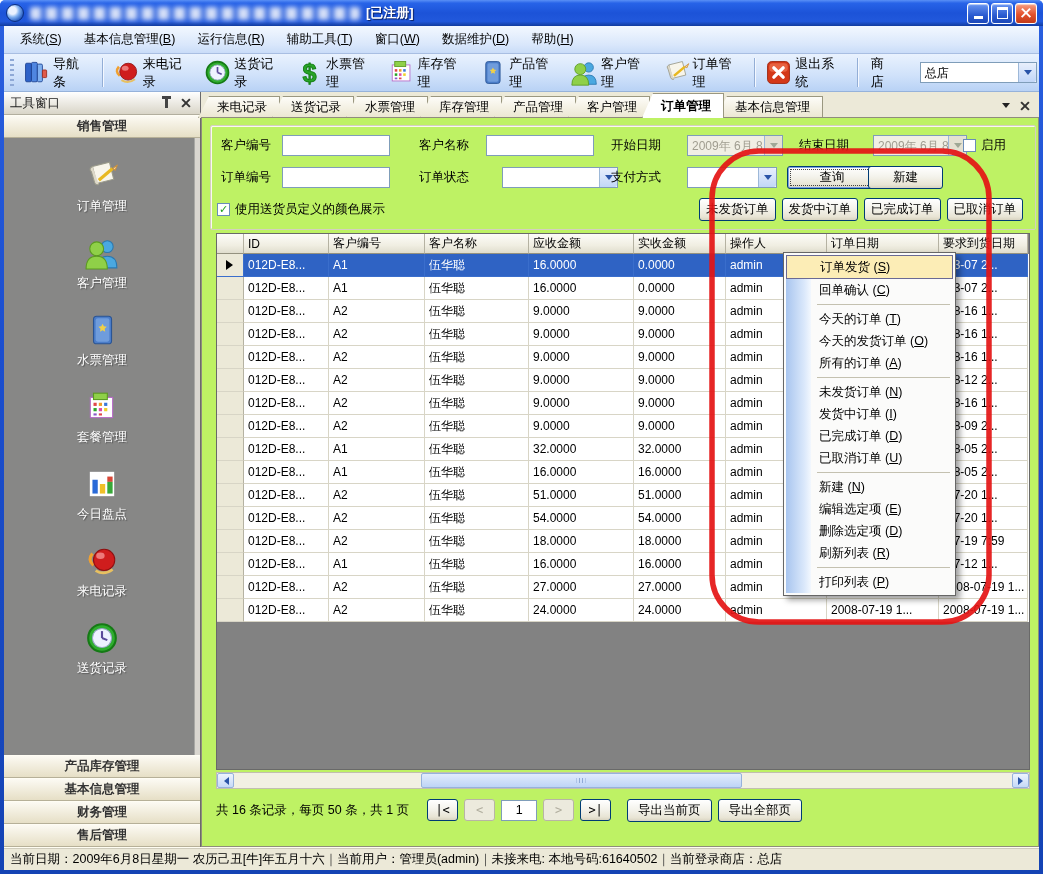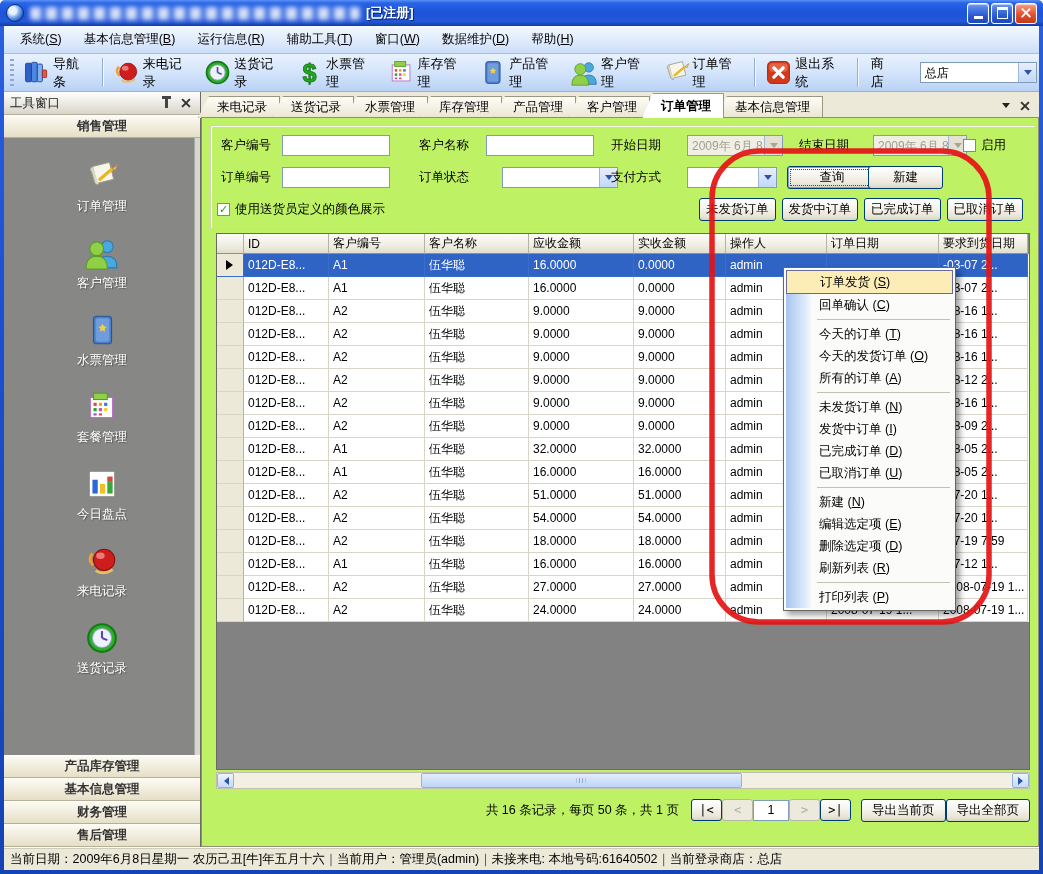--- a/index.html
+++ b/index.html
@@ -111,30 +111,30 @@
     display:flex;align-items:center;justify-content:center;cursor:pointer;box-sizing:border-box;}
   .tri-l{width:0;height:0;border:4px solid transparent;border-right:5px solid #2a54a8;margin-right:3px;}
   .tri-r{width:0;height:0;border:4px solid transparent;border-left:5px solid #2a54a8;margin-left:3px;}
   .sb-track{flex:1;position:relative;}
   .sb-thumb{position:absolute;left:24%;width:41%;top:0;bottom:0;border:1px solid #96b2dc;border-radius:2px;cursor:grab;
     background:linear-gradient(180deg,#e2ecfc,#bed4f6);}
   .sb-thumb::after{content:"";position:absolute;left:50%;top:4px;bottom:4px;width:9px;transform:translateX(-50%);
     background:repeating-linear-gradient(90deg,#8fa9d6 0 1px,transparent 1px 3px);}
   
   .pager{position:absolute;top:679px;left:14px;width:814px;height:26px;display:flex;align-items:center;
-    justify-content:flex-end;font-size:12.5px;}
+    justify-content:flex-start;gap:6px;font-size:12.5px;}
   .nav-btn{width:31px;height:22px;padding:0;font-family:"DejaVu Sans Mono",monospace;font-size:12px;}
   .page-input{width:36px;height:21px;border:1px solid #7f9db9;background:#fff;text-align:center;display:flex;
     align-items:center;justify-content:center;box-sizing:border-box;}
   
   .statusbar{height:22px;flex:0 0 22px;display:flex;align-items:center;padding:0 6px;gap:0;background:#ece9d8;
     border-top:1px solid #fffdf2;box-shadow:inset 0 1px 0 #cfccbc;white-space:nowrap;overflow:hidden;}
   .st-sep{color:#333;}
   
-  .ctxmenu{position:absolute;left:783px;top:267px;width:173px;background:#fbfbfa;border:1px solid #666;
+  .ctxmenu{position:absolute;left:783px;top:252px;width:173px;background:#fbfbfa;border:1px solid #666;
     box-shadow:4px 4px 6px rgba(0,0,0,.38);z-index:40;padding:2px;font-size:12.5px;box-sizing:border-box;}
   .ctxmenu::before{content:"";position:absolute;left:2px;top:2px;bottom:2px;width:25px;
     background:linear-gradient(90deg,#a8c5ef,#dcE9fb 75%,#f3f8fe);}
   .mi{position:relative;height:22px;display:flex;align-items:center;padding-left:33px;cursor:pointer;white-space:nowrap;}
   .mi.sel{background:#fcedb6;border:1px solid #6a6a94;height:24px;box-sizing:border-box;}
   .msep{height:7px;position:relative;}
   .msep::after{content:"";position:absolute;left:31px;right:3px;top:3px;height:1px;background:#c4c1b0;}
   u{text-decoration:underline;}
   
   .anno{position:absolute;left:0;top:0;z-index:60;pointer-events:none;}

